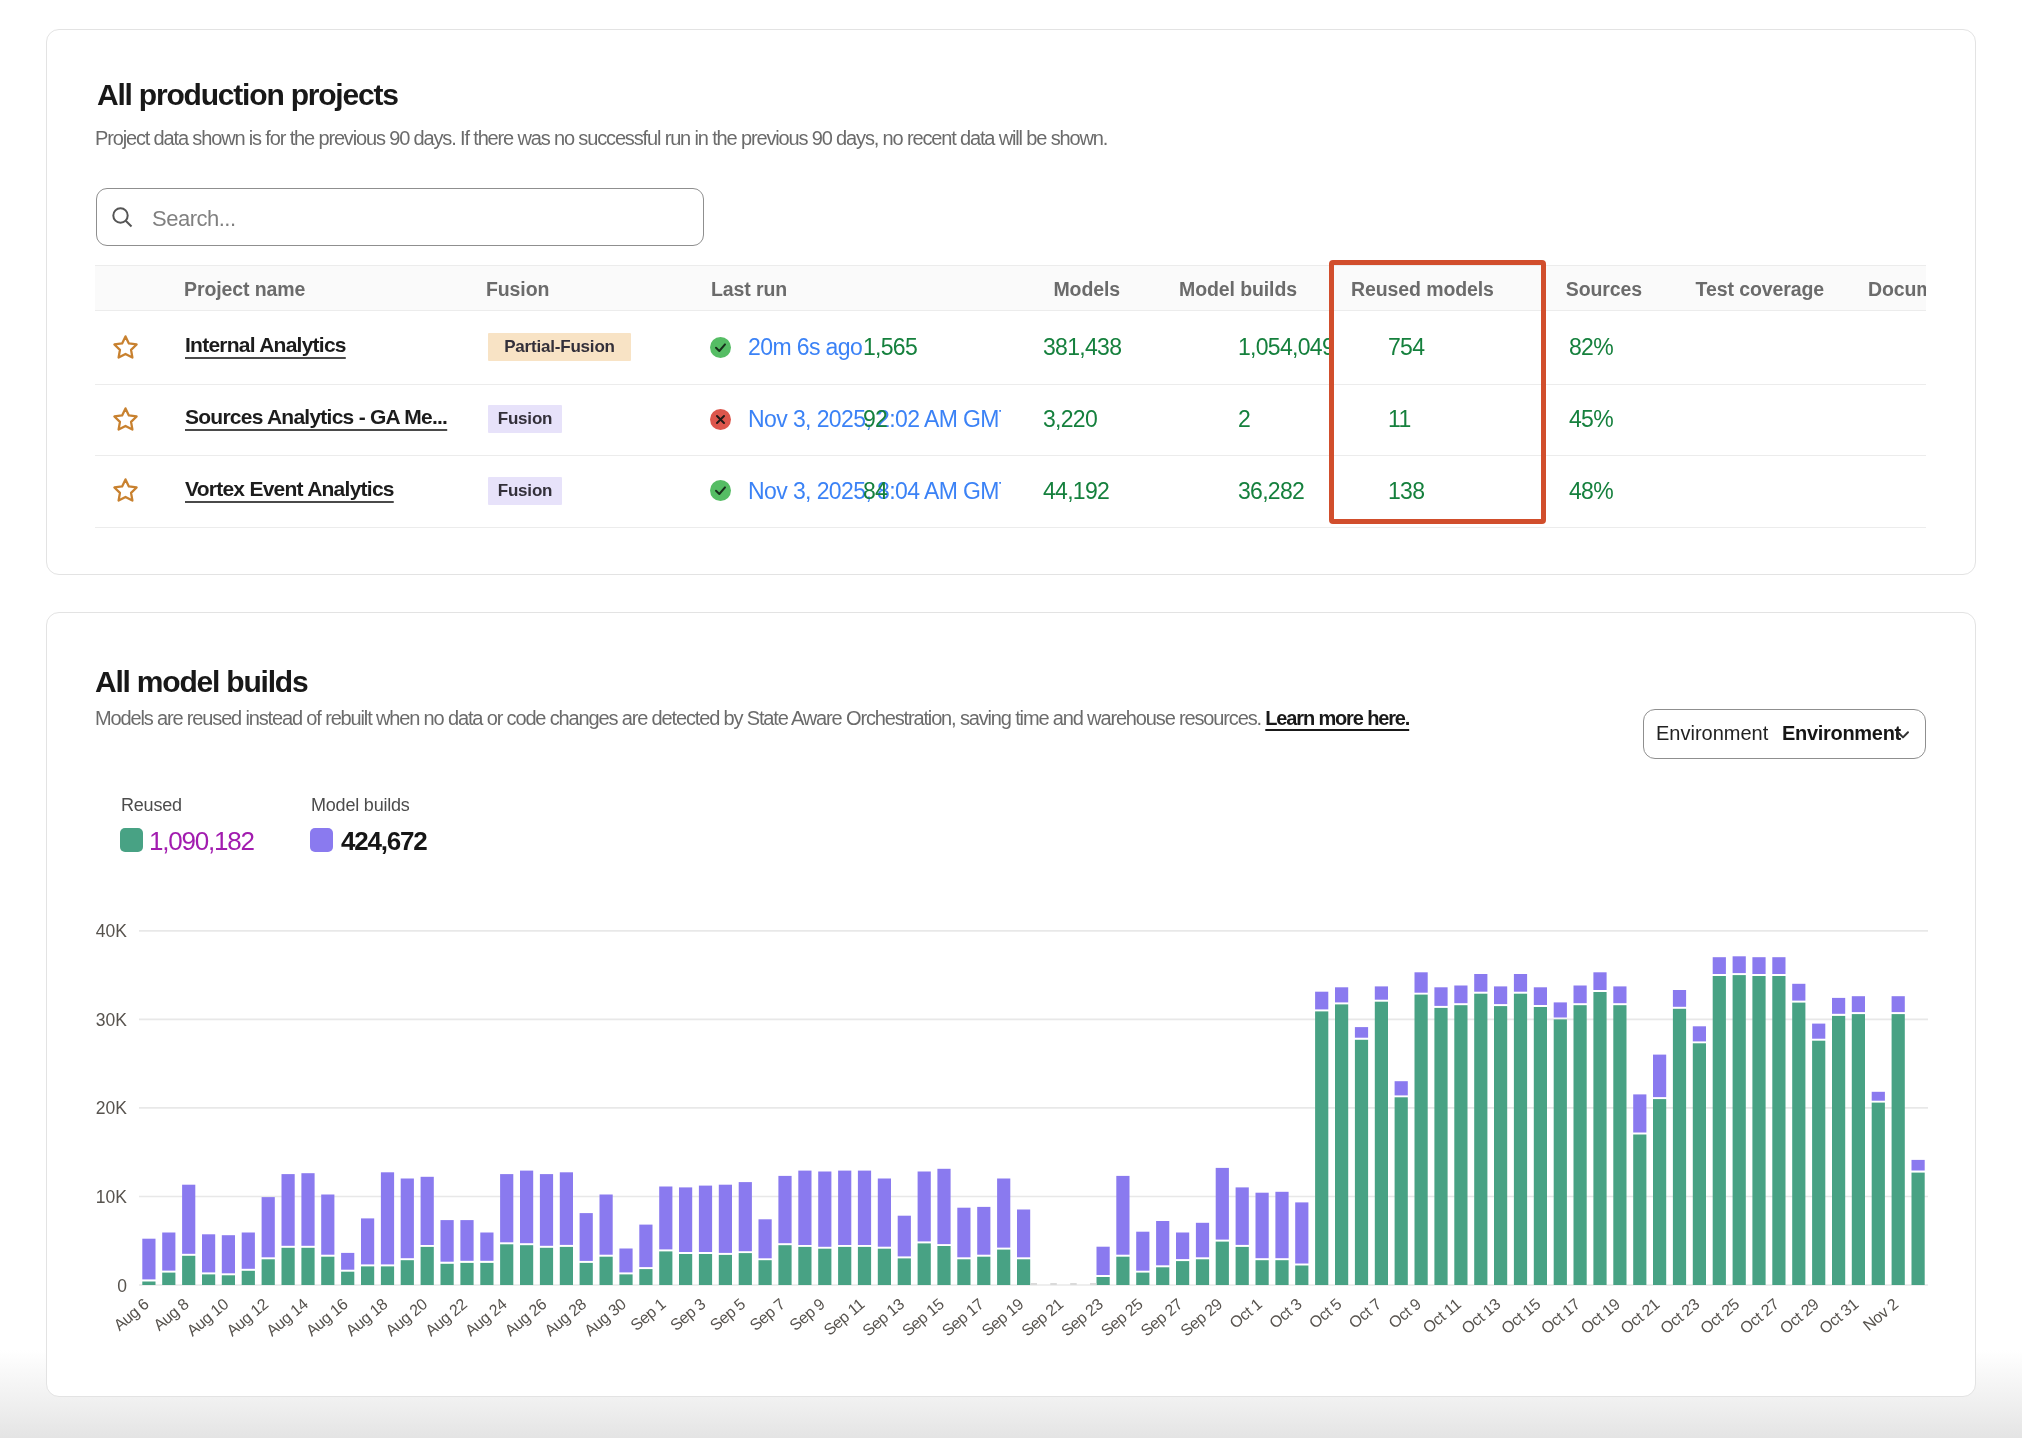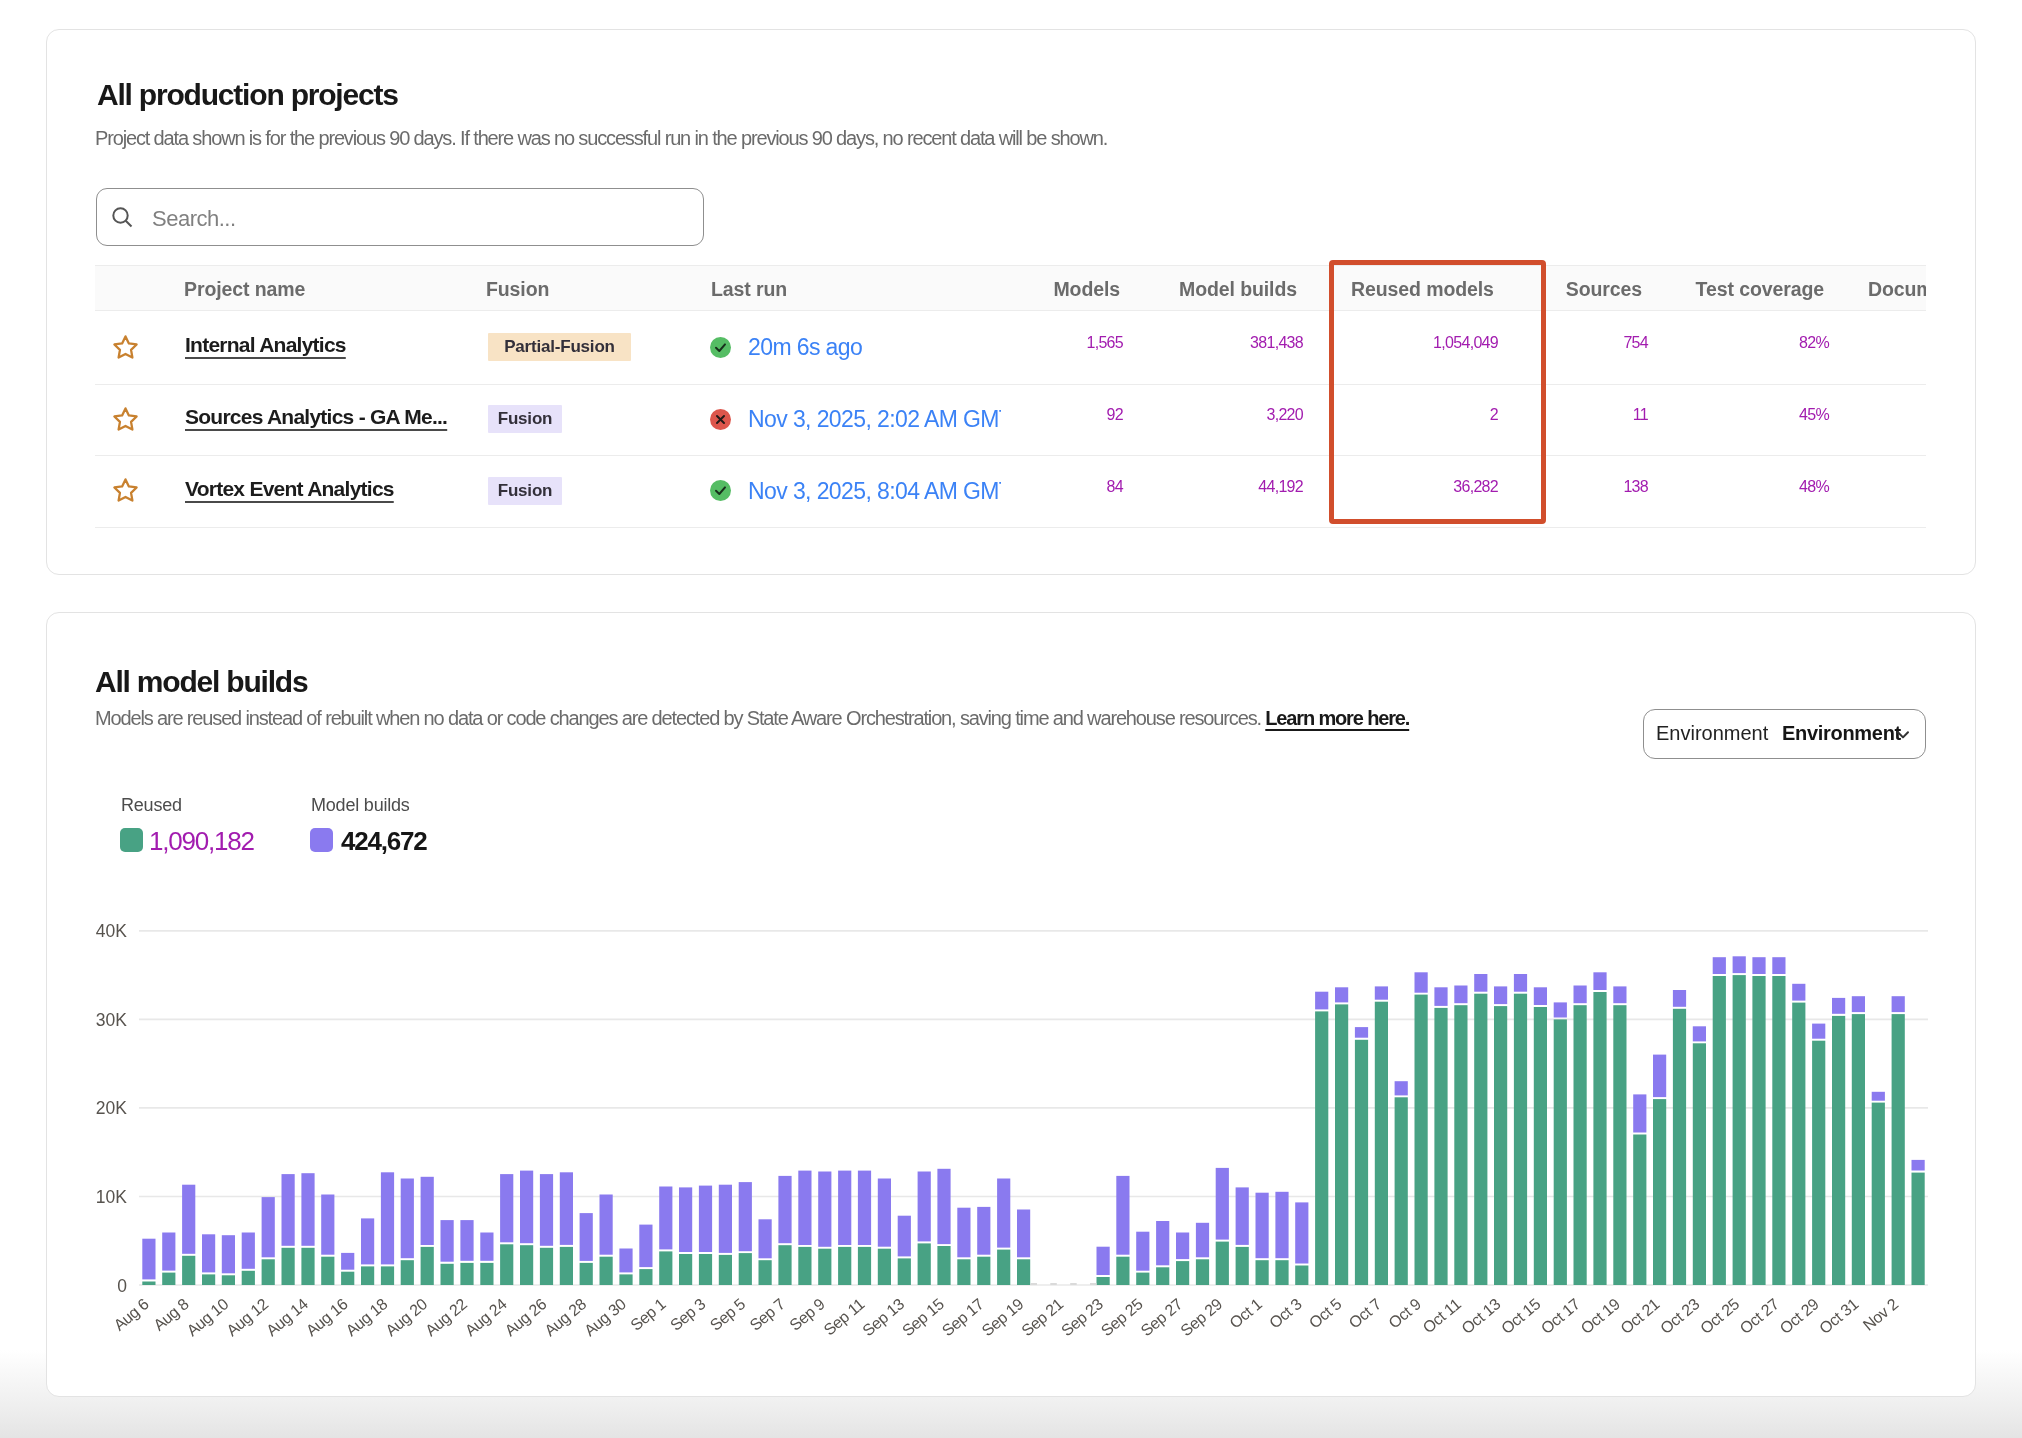--- a/index.html
+++ b/index.html
@@ -3,21 +3,21 @@
 <style>
 * { margin:0; padding:0; box-sizing:border-box; }
 html,body { width:2022px; height:1438px; background:#fff; font-family:"Liberation Sans", sans-serif; position:relative; overflow:hidden; }
 .card { position:absolute; left:46px; width:1930px; background:#fff; border:1px solid #e3e3e3; border-radius:13px; }
 .abs { position:absolute; }
 .title { position:absolute; font-size:30px; font-weight:700; color:#181818; letter-spacing:-1.2px; white-space:nowrap; }
 .desc { position:absolute; font-size:20px; font-weight:400; color:#6b6b6b; letter-spacing:-1.15px; white-space:nowrap; }
 .pname { position:absolute; font-size:21px; font-weight:700; color:#1c1c1c; letter-spacing:-0.75px; text-decoration:underline; text-decoration-thickness:1.5px; text-underline-offset:5px; text-decoration-color:#4a4a4a; white-space:nowrap; }
 .badge { position:absolute; height:28px; border-radius:1px; font-size:17px; font-weight:700; color:#33303a; letter-spacing:-0.2px; text-align:center; line-height:27px; }
 .runtxt { position:absolute; font-size:23px; color:#3b82f6; letter-spacing:-0.6px; white-space:nowrap; width:253px; overflow:hidden; }
-.num { position:absolute; font-size:16px; color:#a21caf; letter-spacing:-0.7px; text-align:right; }
+.num { position:absolute; font-size:23px; color:#15803d; letter-spacing:-0.7px; text-align:left; }
 .hdr { position:absolute; font-size:19.5px; font-weight:700; color:#6b6b6b; letter-spacing:-0.1px; white-space:nowrap; }
 </style></head>
 <body>
 <div class="abs" style="left:0;top:1350px;width:2022px;height:88px;background:linear-gradient(180deg,#ffffff 0%,#ededed 70%,#e4e4e4 100%)"></div>
 
 <div class="card" style="top:29px;height:546px"></div>
 <div class="title" id="t1" style="left:97px;top:78px">All production projects</div>
 <div class="desc" id="d1" style="left:95px;top:127px">Project data shown is for the previous 90 days. If there was no successful run in the previous 90 days, no recent data will be shown.</div>
 
 <div class="abs" style="left:96px;top:188px;width:608px;height:58px;border:1.6px solid #8f8f8f;border-radius:11px"></div>

